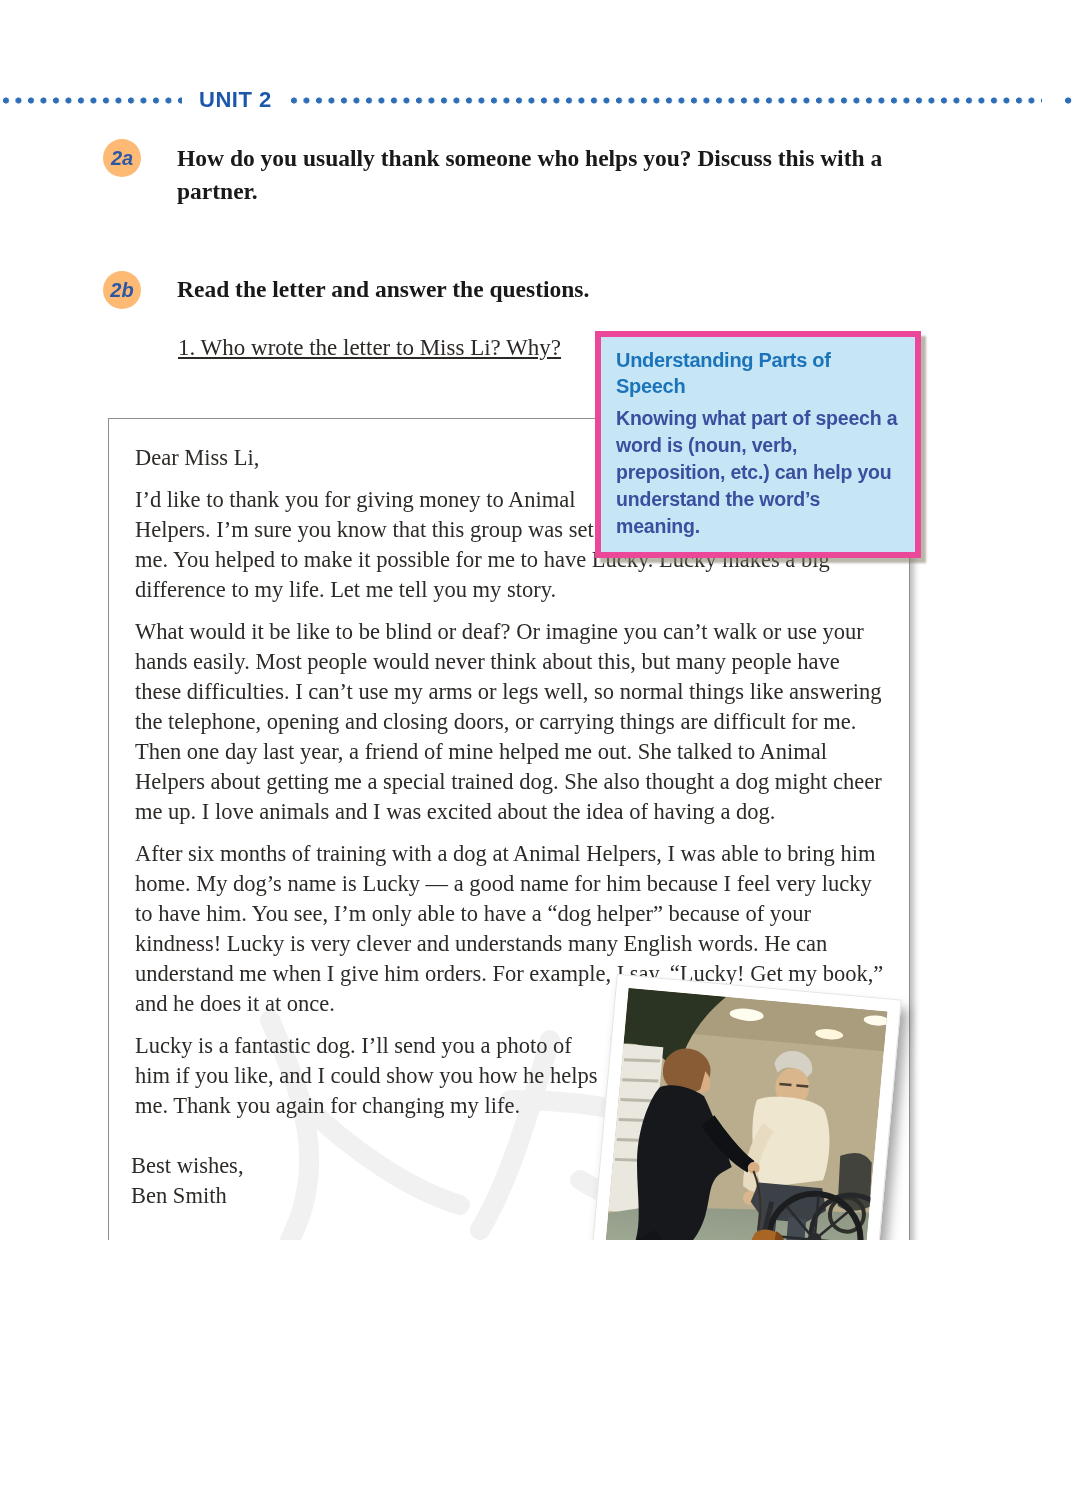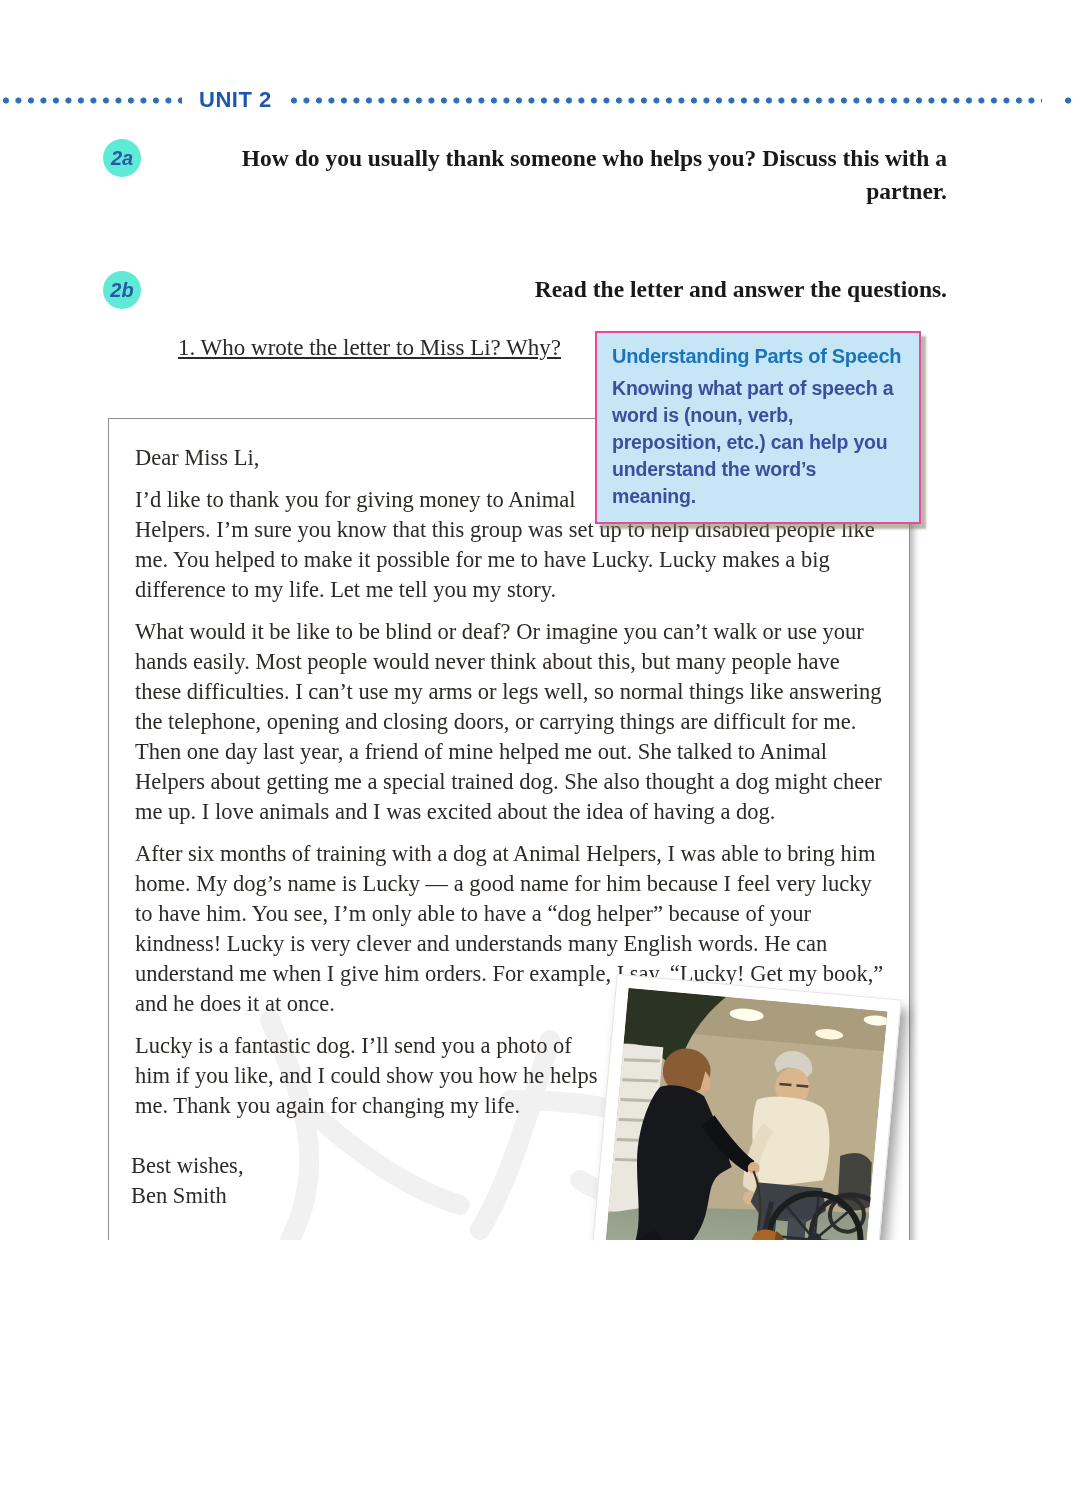--- a/index.html
+++ b/index.html
@@ -11,33 +11,33 @@
         background-image:radial-gradient(circle at 4px 4.5px,#2e6eb6 2.7px,rgba(46,110,182,0) 3.4px);
         background-size:12.5px 9px;background-repeat:repeat-x;}
   .dots-left{left:2px;top:96px;width:180px;}
   .dots-right{left:290px;top:96px;width:752px;}
   .dots-end{left:1064px;top:96px;width:13px;}
   .unit-label{position:absolute;left:199px;top:87px;
         font-family:"Liberation Sans",sans-serif;font-weight:bold;font-size:22px;
         color:#1d57ab;letter-spacing:.5px;}
 
   
-  .badge{position:absolute;width:38px;height:38px;border-radius:50%;background:#5eead4;
+  .badge{position:absolute;width:38px;height:38px;border-radius:50%;background:#fdba74;
          font-family:"Liberation Sans",sans-serif;font-style:italic;font-weight:bold;
          font-size:20px;line-height:38px;text-align:center;color:#2c57a7;}
   .badge-2a{left:103px;top:139px;}
   .badge-2b{left:103px;top:271px;}
-  .instr{position:absolute;font-weight:bold;font-size:23.5px;line-height:33px;color:#1a1818;text-align:right;}
+  .instr{position:absolute;font-weight:bold;font-size:23.5px;line-height:33px;color:#1a1818;}
   .instr-a{left:177px;top:142px;width:770px;}
   .instr-b{left:177px;top:273px;width:770px;}
   .questions{position:absolute;left:178px;top:330px;font-size:23px;line-height:36px;color:#2b2826;text-decoration:underline;}
 
   
   .tipbox{position:absolute;left:595px;top:331px;width:326px;box-sizing:border-box;
-          padding:10px 14px 12px 15px;background:#c6e6f6;border:2px solid #ec4899;
+          padding:10px 14px 12px 15px;background:#c6e6f6;border:6px solid #ec4899;
           box-shadow:5px 5px 2px rgba(128,122,100,.55);z-index:6;}
   .tip-title{font-family:"Liberation Sans",sans-serif;font-weight:bold;font-size:20px;
              line-height:26px;color:#1b74ba;letter-spacing:-.3px;margin-bottom:6px;}
   .tip-body{font-family:Liberation Sans, sans-serif;font-weight:bold;font-size:19.5px;
             line-height:27px;color:#3c4f9e;letter-spacing:-.2px;}
 
   
   .letter{position:absolute;left:108px;top:418px;width:800px;height:825px;background:#ffffff;
           border:1px solid #8f8f8f;border-bottom:none;z-index:1;
           box-shadow:5px 4px 6px -1px rgba(60,60,60,.35);}

